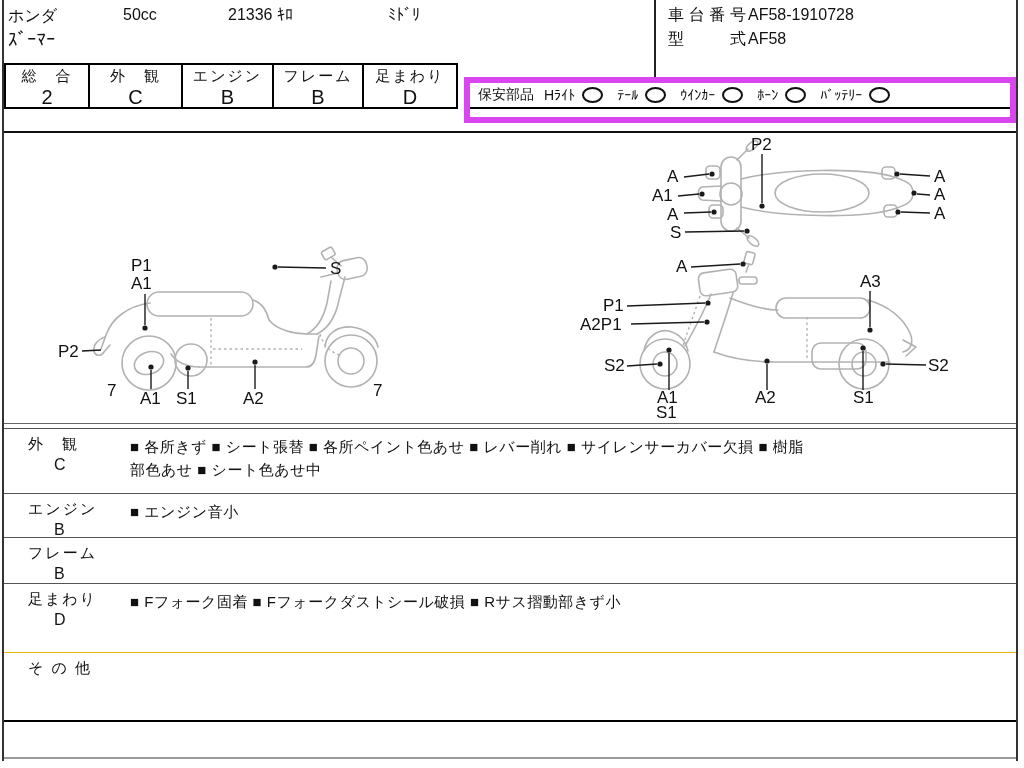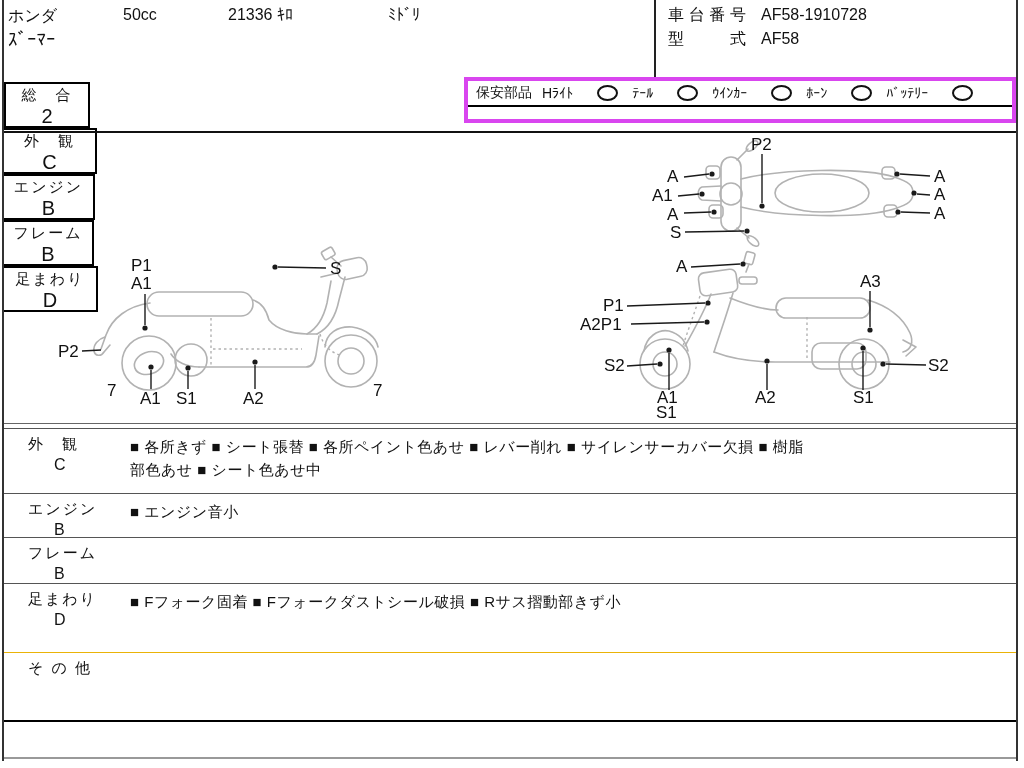--- a/index.html
+++ b/index.html
@@ -11,34 +11,34 @@
   .frame{position:absolute;left:2px;top:0;width:1012px;height:761px;
     border-left:2px solid #333;border-right:2px solid #333;pointer-events:none;}
   .bottom-line{position:absolute;left:2px;top:757px;width:1014px;height:2px;background:#999;}
 
   
   .hdr-txt{position:absolute;font-size:16px;white-space:pre;}
   .hdr-model{position:absolute;font-size:19px;white-space:pre;}
   .hdr-divider{position:absolute;left:654px;top:0;width:2px;height:77px;background:#222;}
   .hdr-right{position:absolute;left:668px;top:3px;font-size:16px;line-height:24px;}
   .hdr-right .lab{display:inline-block;width:78px;text-align-last:justify;text-align:justify;white-space:pre;}
-  .hdr-right .val{margin-left:15px;}
-
-  
-  .grades{position:absolute;left:4px;top:82px;display:flex;flex-direction:column;}
+  .hdr-right .val{margin-left:2px;}
+
+  
+  .grades{position:absolute;left:4px;top:63px;display:flex;}
   .gcell{box-sizing:border-box;height:46px;border:2px solid #000;margin-left:-2px;text-align:center;background:#fff;}
   .gcell:first-child{margin-left:0;}
   .gcell .glab{font-size:15px;letter-spacing:2px;margin-top:2px;white-space:pre;}
   .gcell .gval{font-size:20px;line-height:22px;}
 
   
-  .safety{position:absolute;left:464px;top:77px;width:552px;height:46px;box-sizing:border-box;border:4px solid #d946ef;background:#fff;}
+  .safety{position:absolute;left:464px;top:77px;width:552px;height:46px;box-sizing:border-box;border:6px solid #d946ef;background:#fff;}
   .saf-row1{display:flex;align-items:center;height:24px;border-bottom:2px solid #000;font-size:14px;padding-left:8px;}
   .saf-title{margin-right:10px;}
-  .saf-part{display:flex;align-items:flex-start;margin-right:14px;gap:17px;}
+  .saf-part{display:flex;align-items:flex-start;margin-right:14px;}
   .saf-part .nm{white-space:pre;}
   .circle{display:inline-block;width:17px;height:12px;border:2px solid #111;border-radius:50%;margin-left:7px;}
   .saf-row2{display:flex;align-items:center;height:18px;font-size:14px;padding-left:20px;}
   .key-lab{letter-spacing:14px;}
   .key-val{margin-left:18px;white-space:pre;}
 
   
   .diagram{position:absolute;left:2px;top:131px;width:1014px;height:293px;box-sizing:border-box;
     border-top:2px solid #111;border-bottom:1px solid #666;}
   .diagram svg{display:block;}

